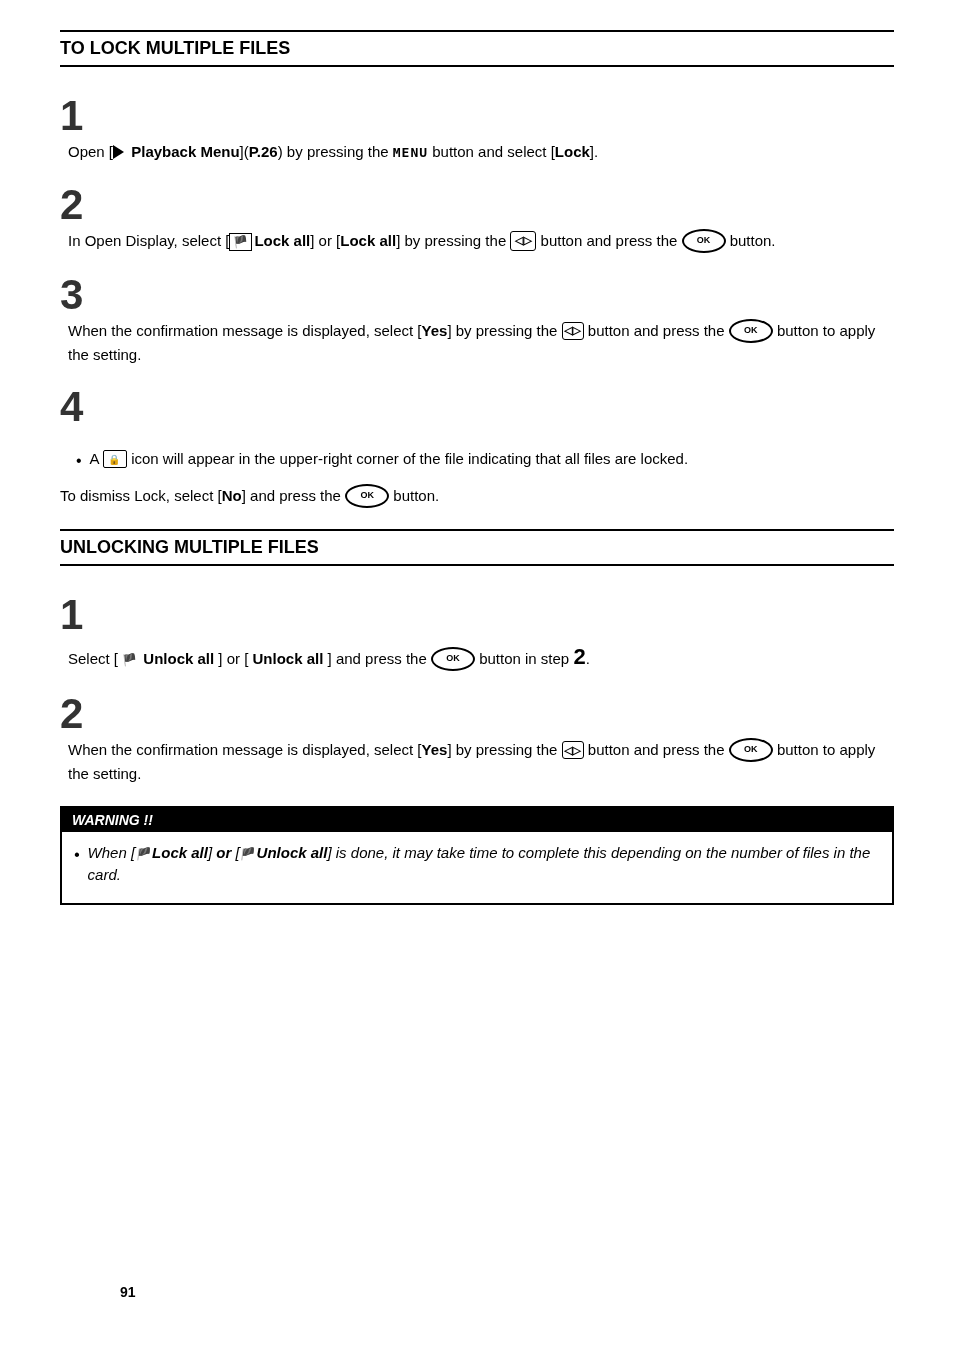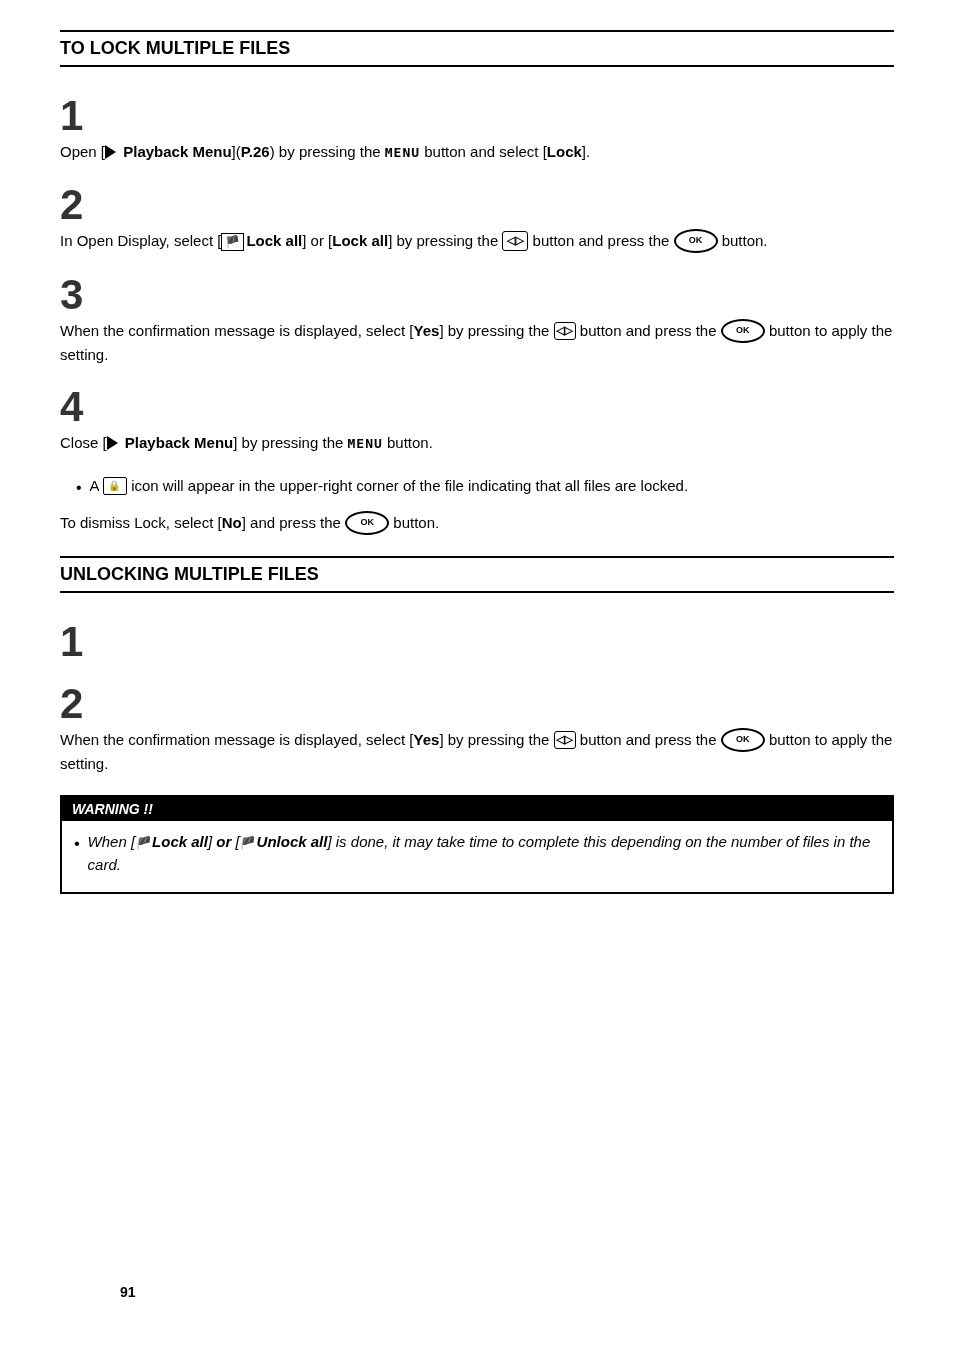--- a/index.html
+++ b/index.html
@@ -37,20 +37,21 @@
     }
 
     .step-block {
       margin-bottom: 20px;
     }
 
     .step-text {
       font-size: 15px;
       line-height: 1.5;
       margin-bottom: 0;
+      margin-left: 8px;
     }
 
     .menu-label {
       font-family: monospace;
       font-weight: bold;
       font-size: 13px;
       letter-spacing: 1px;
       text-transform: uppercase;
     }
 
@@ -151,42 +152,42 @@
 
   <div class="step-block">
     <div class="step-number">3</div>
     <div class="step-text">
       When the confirmation message is displayed, select [<strong>Yes</strong>] by pressing the <span style="display:inline-flex;align-items:center;justify-content:center;border:1.5px solid #000;border-radius:3px;width:22px;height:18px;font-size:11px;font-weight:bold;vertical-align:middle;position:relative;top:-1px;">◁▷</span> button and press the <span class="ok-circle">OK</span> button to apply the setting.
     </div>
   </div>
 
   <div class="step-block">
     <div class="step-number">4</div>
-    <div class="step-text">
-      Close [<span style="display:inline-block;width:0;height:0;border-top:7px solid transparent;border-bottom:7px solid transparent;border-left:11px solid #000;vertical-align:middle;margin-right:3px;position:relative;top:-1px;"></span> <strong>Playback Menu</strong>] by pressing the <span class="menu-label">MENU</span> button.
-    </div>
   </div>
 
   <div class="bullet-section">
     <div class="bullet-item">
       <span class="bullet-dot">•</span>
       <span>
         A <span style="display:inline-flex;align-items:center;justify-content:center;border:1.5px solid #000;border-radius:2px;width:24px;height:18px;font-size:10px;vertical-align:middle;position:relative;top:-1px;font-weight:bold;">🔒</span> icon will appear in the upper-right corner of the file indicating that all files are locked.
       </span>
     </div>
   </div>
 
   <div class="dismiss-text">
     To dismiss Lock, select [<strong>No</strong>] and press the <span class="ok-circle">OK</span> button.
   </div>
 
   <div class="section-title">UNLOCKING MULTIPLE FILES</div>
 
   <div class="step-block">
     <div class="step-number">1</div>
+    <div class="step-text">
+      Select [ <span style="display:inline-block;font-size:12px;margin-right:2px;vertical-align:middle;">🏴</span> <strong>Unlock all</strong> ] or [ <strong>Unlock all</strong> ] and press the <span class="ok-circle">OK</span> button in step <strong style="font-size:22px;font-family:Arial Black,Arial,sans-serif;">2</strong>.
+    </div>
   </div>
 
   <div class="step-block">
     <div class="step-number">2</div>
     <div class="step-text">
       When the confirmation message is displayed, select [<strong>Yes</strong>] by pressing the <span style="display:inline-flex;align-items:center;justify-content:center;border:1.5px solid #000;border-radius:3px;width:22px;height:18px;font-size:11px;font-weight:bold;vertical-align:middle;position:relative;top:-1px;">◁▷</span> button and press the <span class="ok-circle">OK</span> button to apply the setting.
     </div>
   </div>
 
 

